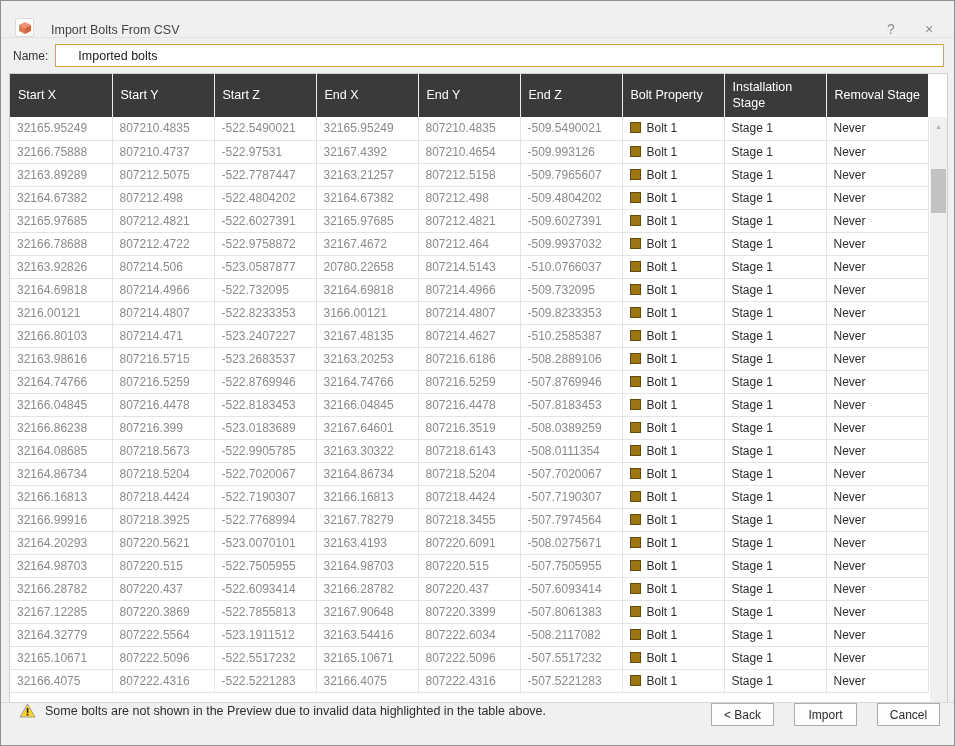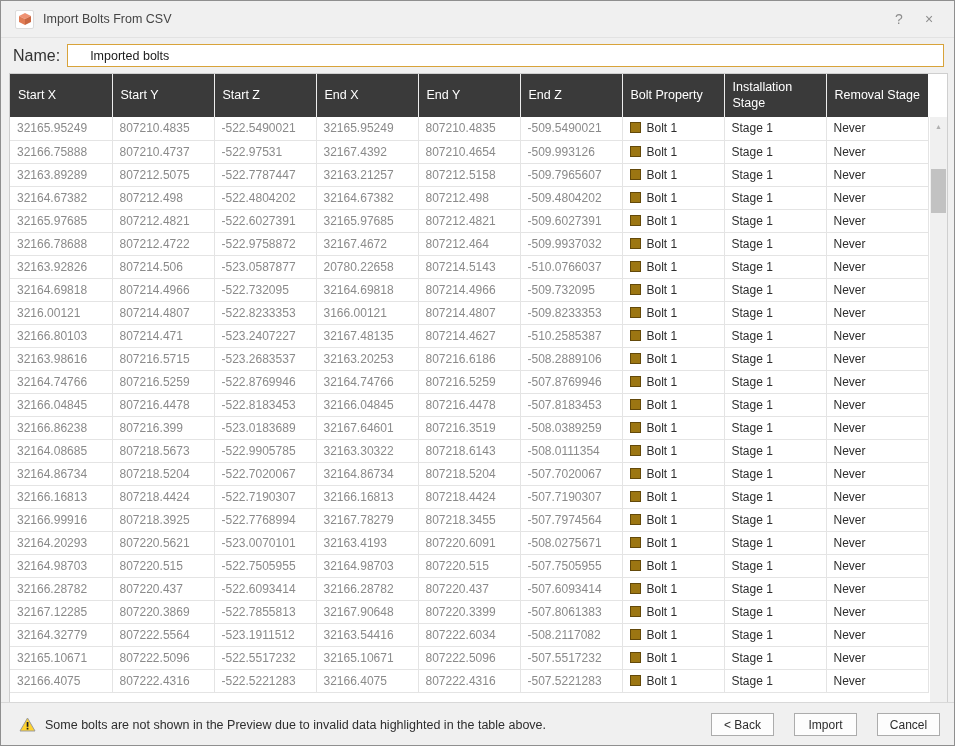--- a/index.html
+++ b/index.html
@@ -1,27 +1,27 @@
 <!DOCTYPE html>
 <html><head>
 <meta charset="utf-8">
 <style>
   * { margin:0; padding:0; box-sizing:border-box; }
   html,body { width:955px; height:746px; font-family:"Liberation Sans",sans-serif; background:#e9e9e9; }
   .dialog { position:relative; width:955px; height:746px; background:#f0f0f0; border:1px solid #8f8f8f; overflow:hidden; }
 
   
-  .titlebar { position:absolute; top:0; left:0; right:0; height:37px; display:flex; align-items:center; padding:0 10px; border-bottom:1px solid #e2e2e2; }
+  .titlebar { position:absolute; top:0; left:0; right:0; height:37px; display:flex; align-items:flex-end; padding:0 10px; border-bottom:1px solid #e2e2e2;gap:8px; }
   .app-icon { width:19px; height:19px; background:#fff; border:1px solid #dcdcdc; border-radius:2px; display:flex; align-items:center; justify-content:center; margin:0 9px 0 4px; }
   .title { font-size:12.5px; color:#454545; flex:1; }
   .tb-btn { width:30px; text-align:center; font-size:14px; color:#8e8e8e; cursor:default; }
 
   
   .name-row { position:absolute; top:43px; left:12px; right:10px; display:flex; align-items:center; }
-  .name-label { font-size:16px; color:#333; margin-right:7px; white-space:nowrap; }
+  .name-label { font-size:12px; color:#333; margin-right:7px; white-space:nowrap; }
   .name-input { flex:1; height:23px; border:1px solid #D8A33A; background:#fff; padding:0 22px; font:12.5px "Liberation Sans",sans-serif; color:#1a1a1a; outline:none; }
 
   
   .table-area { position:absolute; left:8px; top:72px; width:939px; height:693px; background:#fff; border:1px solid #cfcfcf; overflow:hidden; }
   table.grid { border-collapse:collapse; table-layout:fixed; width:918px; }
   .grid col { width:102px; }
   .grid th { background:#3a3a3a; color:#fff; font-weight:normal; font-size:12.5px; text-align:left; vertical-align:middle; height:43px; padding:2px 8px; border-right:1px solid #ededed; line-height:1.25; }
   .grid th:last-child { border-right:none; }
   .grid td { height:23px; font-size:12px; color:#8a8a8a; padding:0 7px; border-right:1px solid #e4e4e4; border-bottom:1px solid #e4e4e4; white-space:nowrap; overflow:hidden; }
   .grid td.dark { color:#2d2d2d; }
@@ -29,21 +29,21 @@
 
   
   .vscroll { position:absolute; top:43px; right:0; width:17px; bottom:0; background:#f0f0f0; }
   .vs-arrow { position:absolute; left:0; width:17px; height:16px; color:#b0b0b0; font-size:7px; line-height:16px; text-align:center; }
   .vs-arrow.up { top:2px; }
   .vs-arrow.down { bottom:2px; }
   .vs-thumb { position:absolute; left:1px; width:15px; top:52px; height:44px; background:#c2c2c2; }
 
   
   .footer-sep { position:absolute; left:0; right:0; top:701px; height:1px; background:#d8d8d8; }
-  .footer { position:absolute; left:0; right:0; top:702px; height:43px; display:flex; align-items:center; padding:0 14px 0 18px; background:#f0f0f0; }
+  .footer { position:absolute; left:0; right:0; top:702px; height:43px; display:flex; align-items:flex-start; padding:0 14px 0 18px; background:#f0f0f0; }
   .warning { flex:1; display:flex; align-items:center; gap:9px; font-size:12.5px; color:#2e2e2e; }
   .btn { min-width:63px; height:23px; margin-left:20px; background:#fdfdfd; border:1px solid #acacac; font:12px "Liberation Sans",sans-serif; color:#2d2d2d; cursor:default; }
 </style>
 </head>
 <body>
 
 <div class="dialog">
 
   <div class="titlebar">
     <span class="app-icon">

